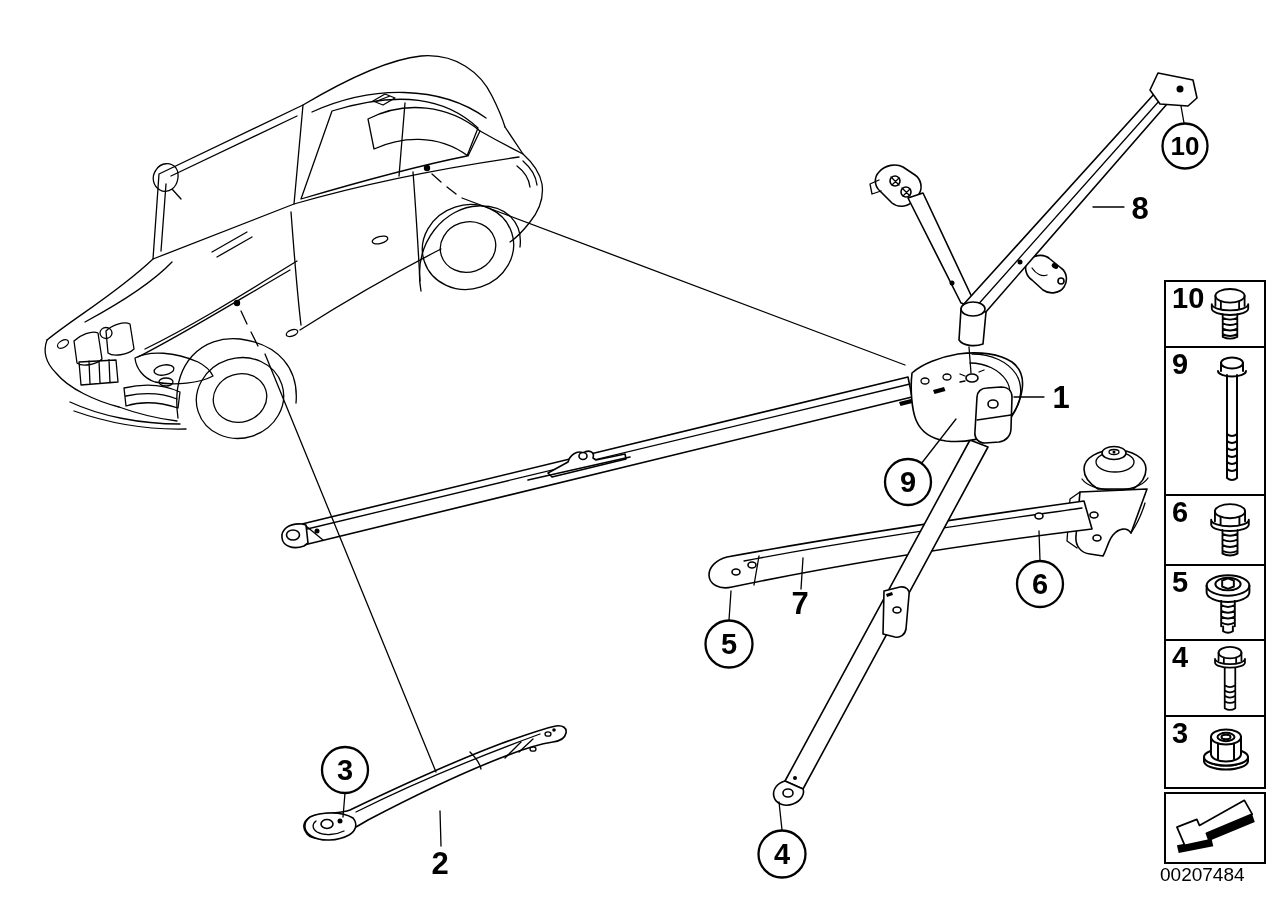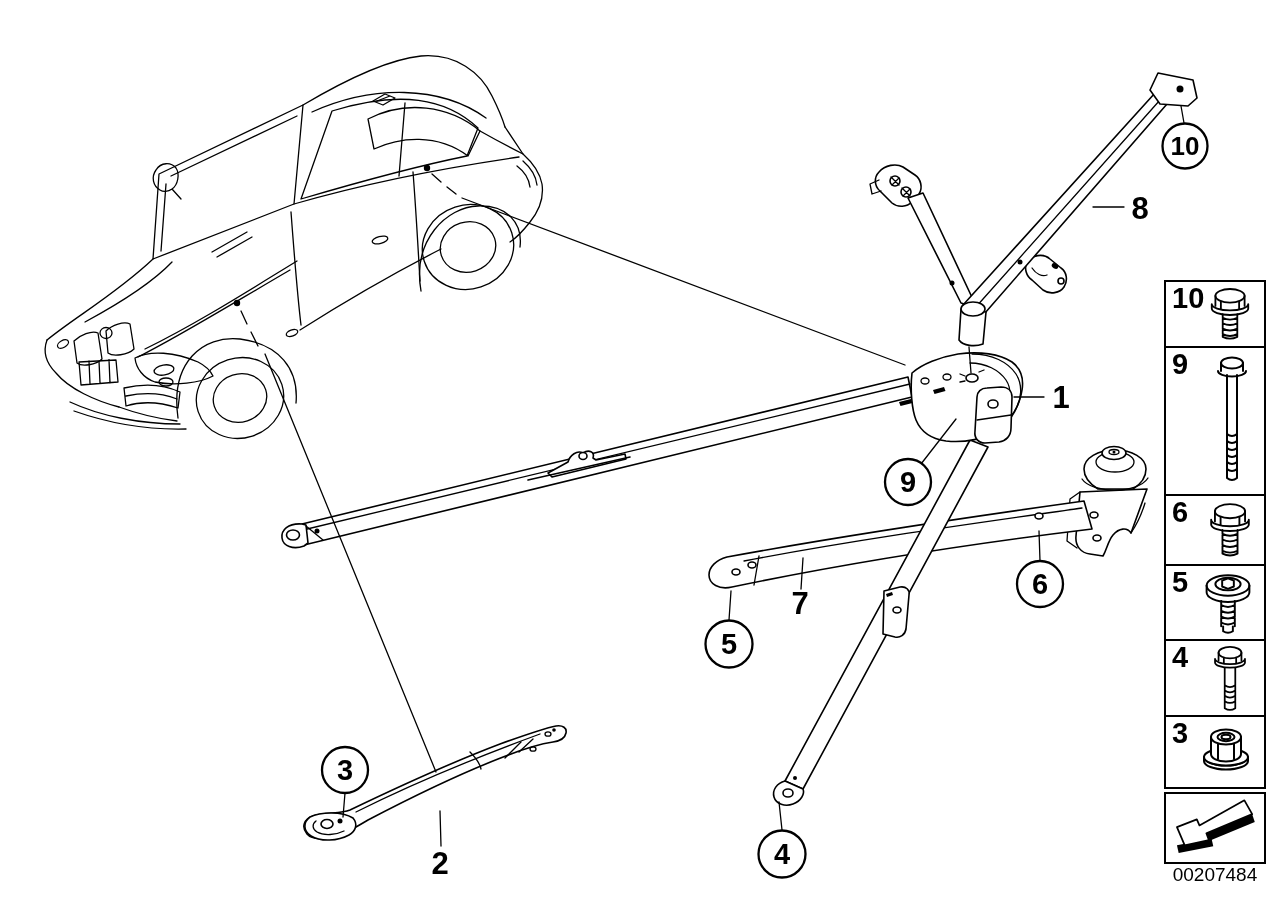--- a/index.html
+++ b/index.html
@@ -12,21 +12,21 @@
   .fb{fill:#000;stroke:none;}
   .co{fill:#fff;stroke:#000;stroke-width:2.3;}
   .ct{font-family:"Liberation Sans",sans-serif;font-weight:bold;font-size:29px;text-anchor:middle;fill:#000;}
   .ct-sm{font-size:26px;}
   .lb{font-family:"Liberation Sans",sans-serif;font-weight:bold;font-size:31px;text-anchor:middle;fill:#000;}
   .legend-box{position:absolute;left:1164px;width:102px;border:2.5px solid #000;background:#fff;box-sizing:border-box;}
   .legend-num{position:absolute;top:0px;left:6px;font-weight:bold;font-size:29px;color:#000;line-height:1.15;}
   .legend-icon{position:absolute;}
   .icon-ln{fill:none;stroke:#000;stroke-width:2;stroke-linecap:round;stroke-linejoin:round;}
   .icon-fw{fill:#fff;stroke:#000;stroke-width:2;stroke-linejoin:round;}
-  .doc-number{position:absolute;left:1160px;top:864px;width:110px;text-align:center;
+  .doc-number{position:absolute;left:1160px;top:864px;width:110px;text-align:left;
               font-size:19px;color:#000;letter-spacing:0px;}
 </style>
 </head>
 <body>
 
 <div class="stage">
 
 <svg class="diagram-svg" width="1288" height="910" viewBox="0 0 1288 910">
 
   <g>

